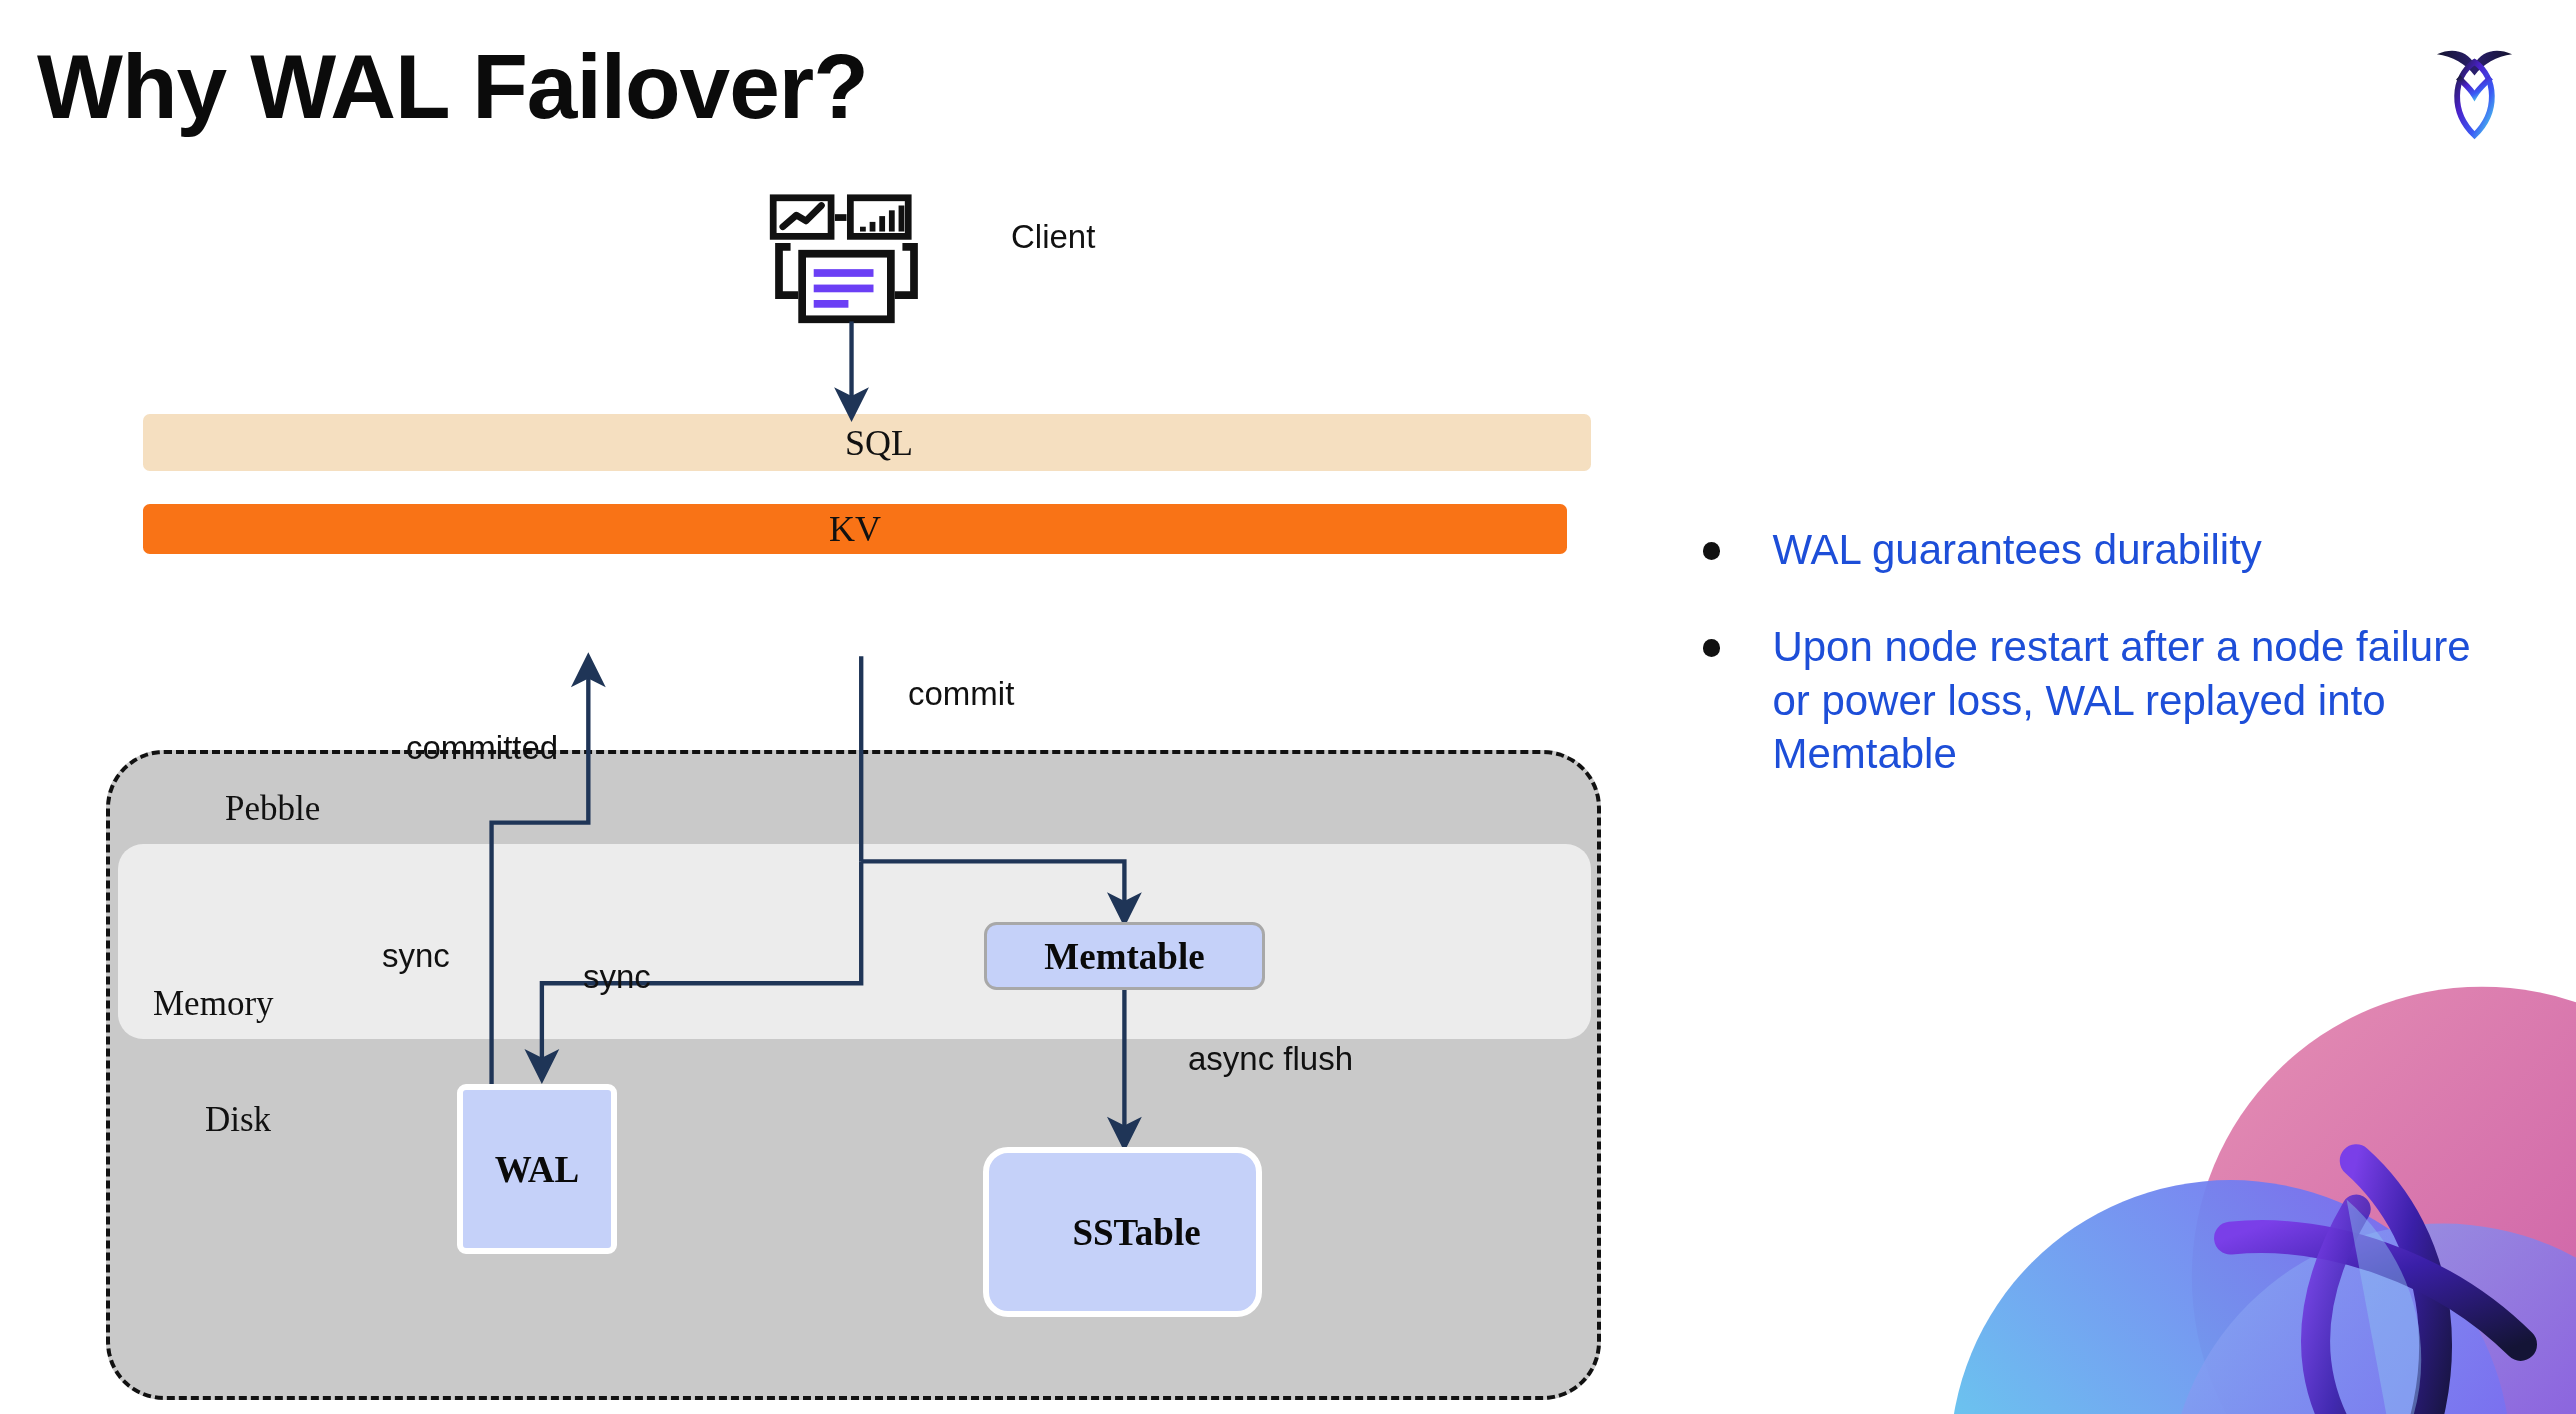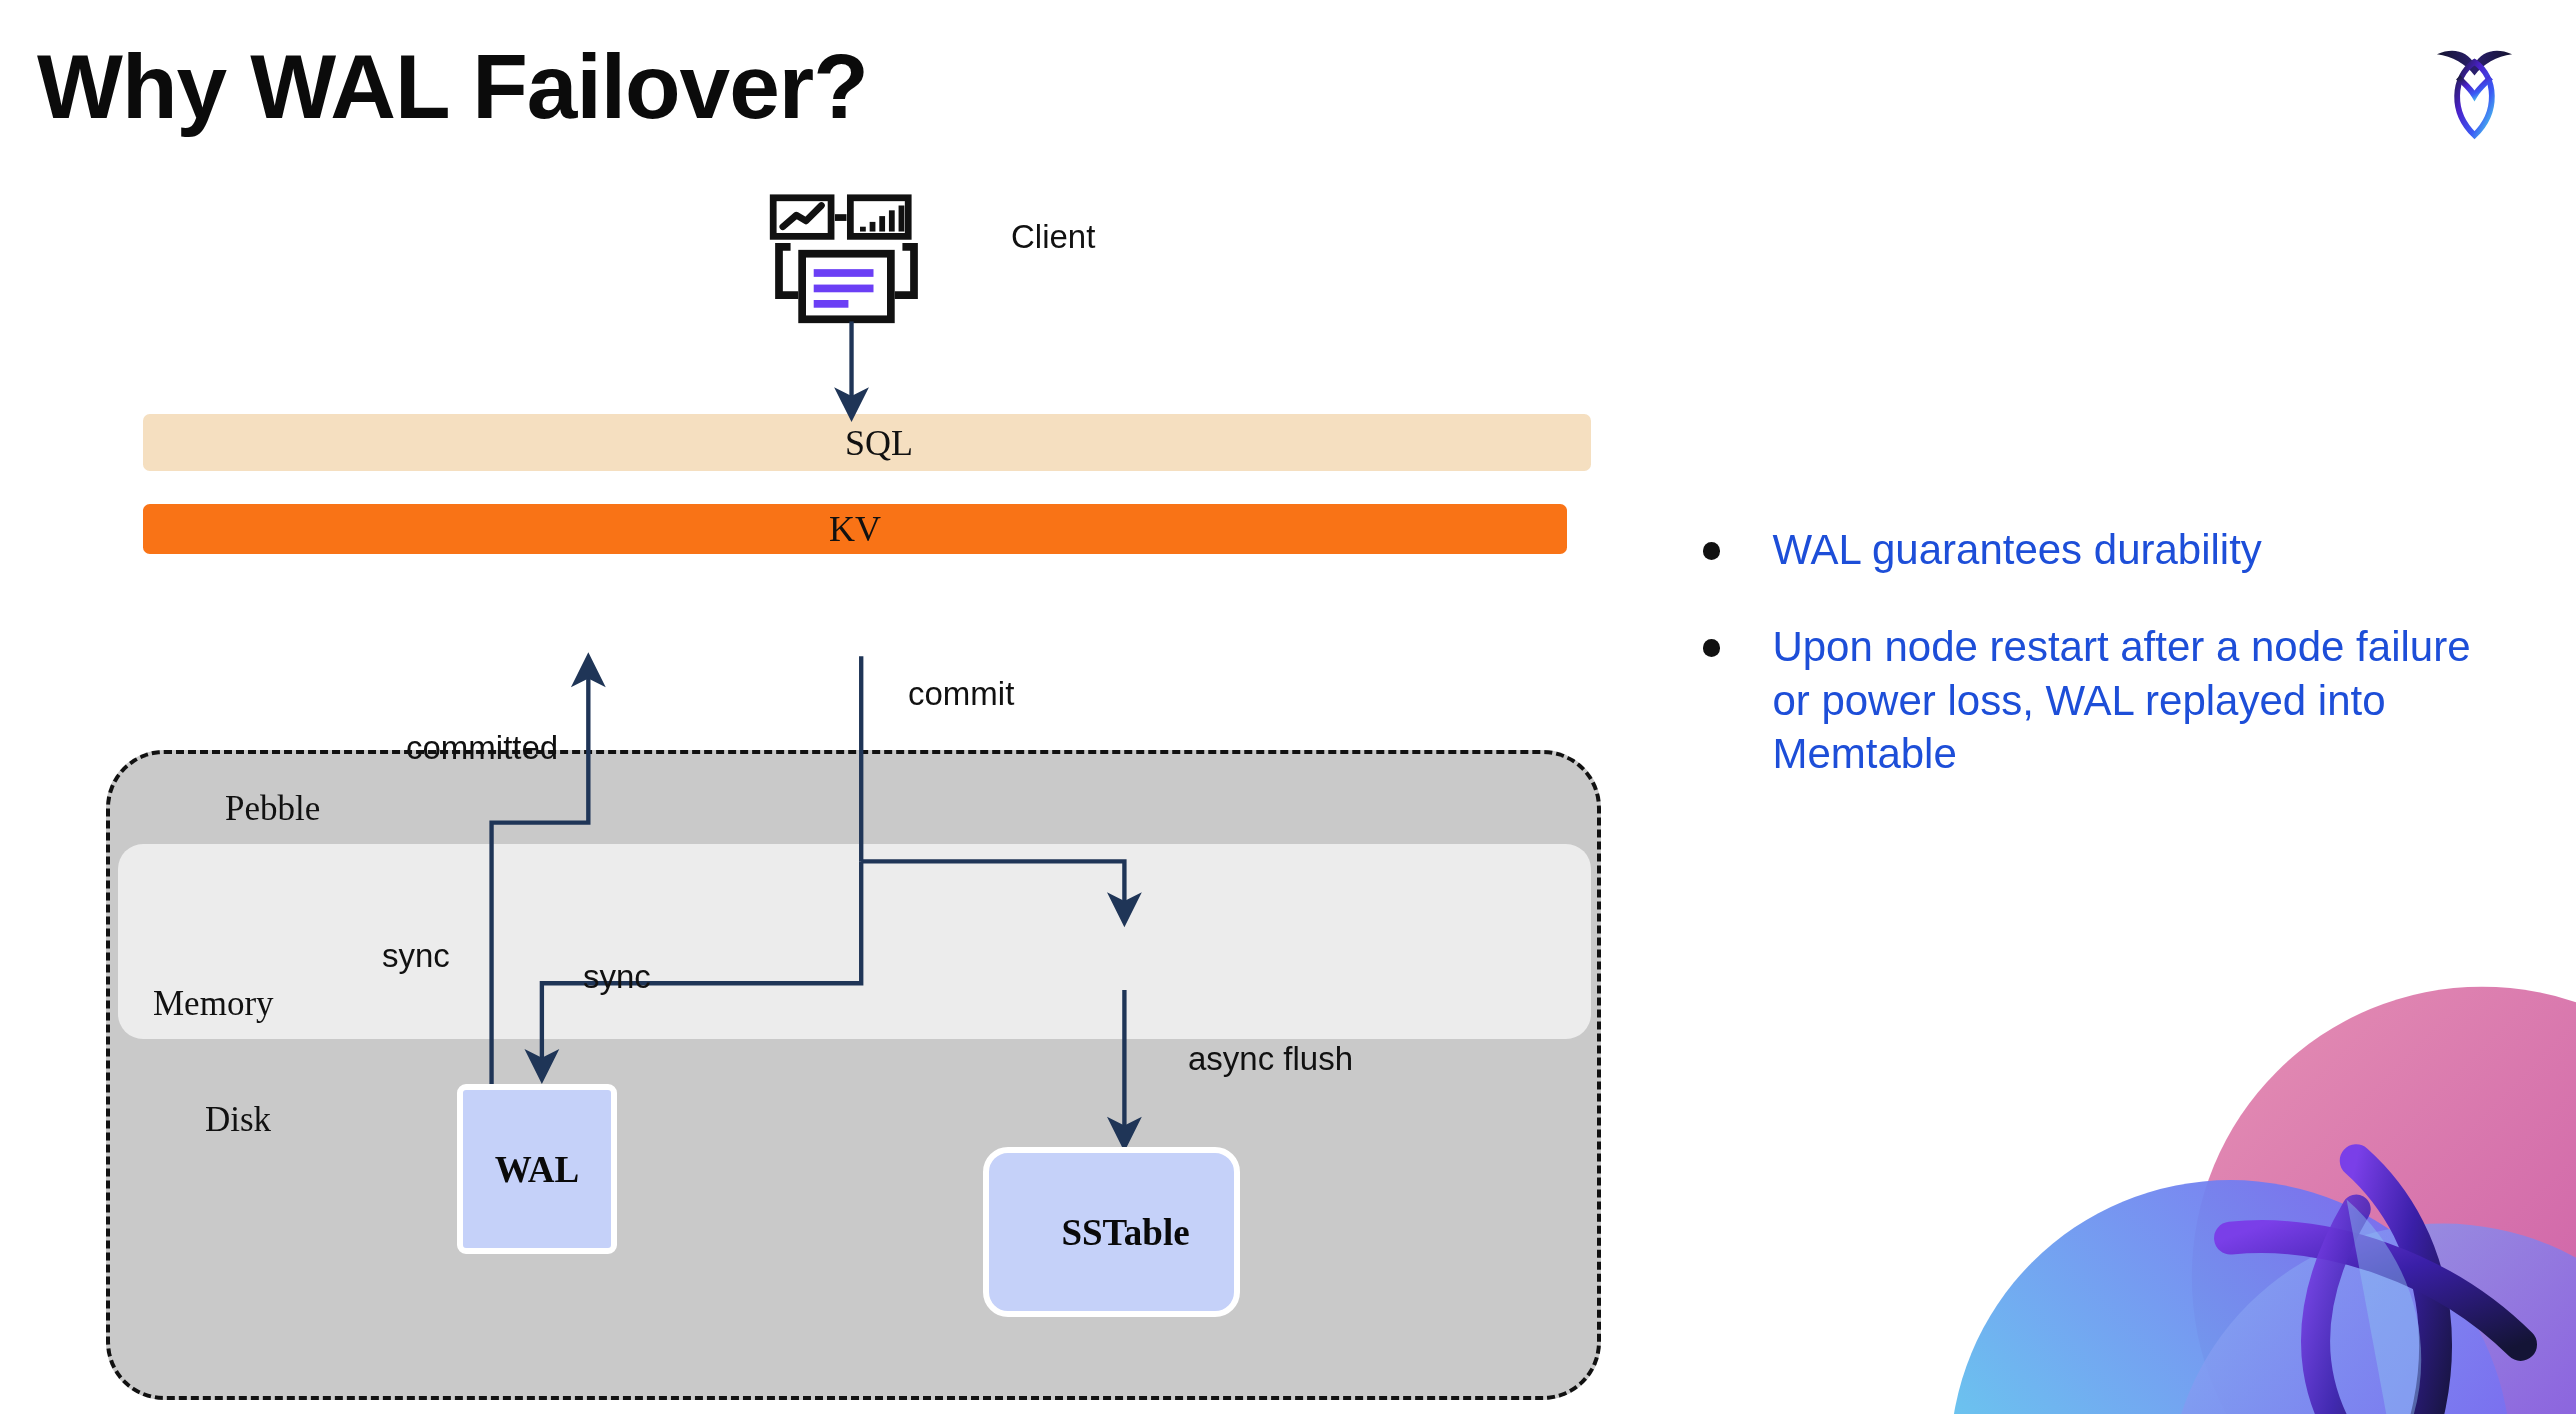--- a/index.html
+++ b/index.html
@@ -101,21 +101,21 @@
     left:984px; top:922px; width:281px; height:68px;
     border:3.9px solid #a8a8a8; border-radius:12.6px;
     font-size:37px;
   }
   .node-wal {
     left:457px; top:1084px; width:160px; height:170px;
     border:6.8px solid #ffffff; border-radius:9px;
     font-size:37px;
   }
   .node-sstable {
-    left:983px; top:1147px; width:257px; height:170px;
+    left:983px; top:1147px; width:279px; height:170px;
     border:6.8px solid #ffffff; border-radius:25px;
     font-size:37px;
     padding-left:28px;
   }
 
   
   .wires { position:absolute; left:0; top:0; width:1645px; height:1415px; }
 
   
   .bullets { position:absolute; left:1703px; top:523px; width:813px; }
@@ -258,20 +258,21 @@
         <path d="M1162,1023 L1162,1172" marker-end="url(#ah)"></path>
       </g>
     </svg>
 
     <div class="edge-label lbl-committed">committed</div>
     <div class="edge-label lbl-commit">commit</div>
     <div class="edge-label lbl-sync1">sync</div>
     <div class="edge-label lbl-sync2">sync</div>
     <div class="edge-label lbl-asyncflush">async flush</div>
 
+    <div class="node node-memtable">Memtable</div>
     <div class="node node-wal">WAL</div>
     <div class="node node-sstable">SSTable</div>
 
   </div>
 
   <div class="bullets">
     <div class="bullet-row">
       <div class="bullet-dot"></div>
       <div class="bullet-text">WAL guarantees durability</div>
     </div>

